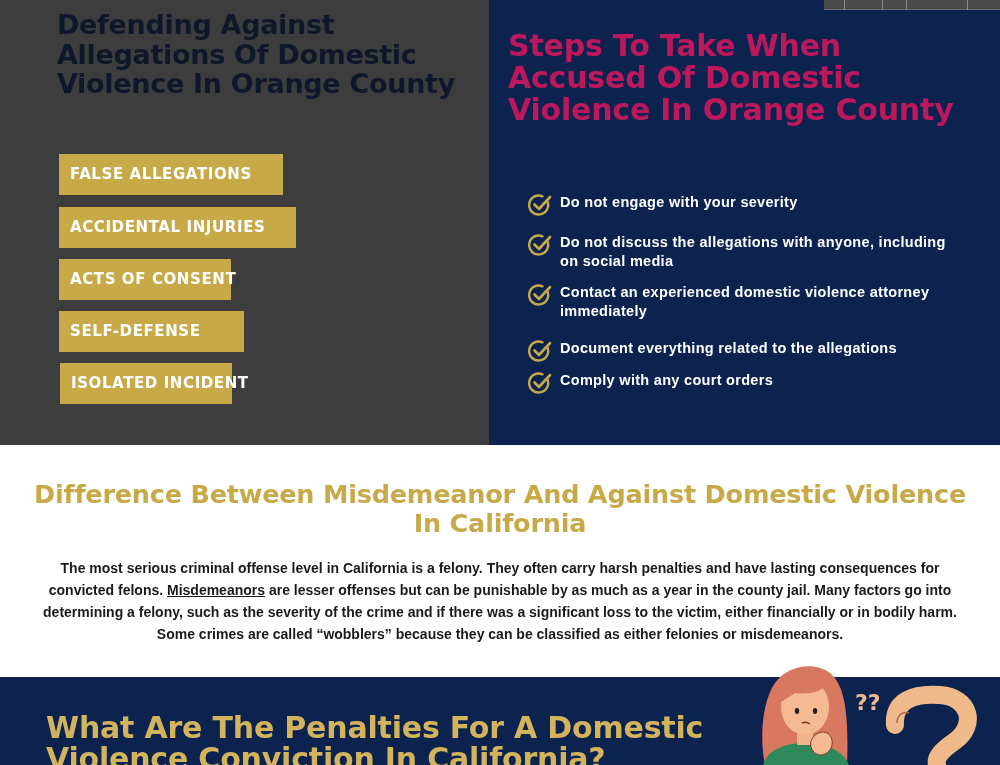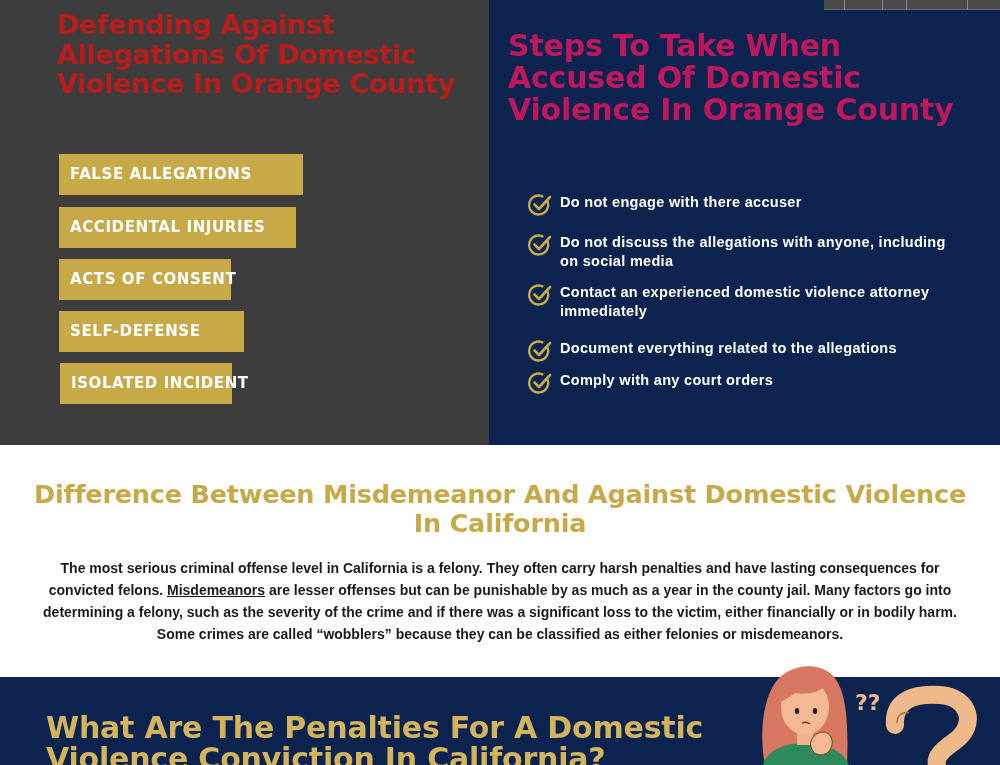--- a/index.html
+++ b/index.html
@@ -5,21 +5,21 @@
     * { box-sizing: border-box; margin: 0; padding: 0; }
     html, body { width: 1000px; height: 765px; overflow: hidden; background: #ffffff; }
     body { position: relative; font-family: "DejaVu Sans", sans-serif; }
 
     .left-panel { position: absolute; left: 0; top: 0; width: 489px; height: 445px; background: #3d3d3d; }
     .right-panel { position: absolute; left: 489px; top: 0; width: 511px; height: 445px; background: #0c2350; }
 
     .toolbar-strip { position: absolute; left: 824px; top: 0; width: 176px; height: 10px; background: #4a4a4a; border-bottom: 1px solid #6a6a6a; }
     .toolbar-strip span { position: absolute; top: 0; width: 1px; height: 10px; background: #8a8a8a; }
 
-    .left-title { position: absolute; left: 57px; top: 10px; width: 420px; color: #b91c1c; font-family: "DejaVu Sans", sans-serif; font-weight: bold; font-size: 27px; line-height: 29.5px; letter-spacing: -0.3px; }
+    .left-title { position: absolute; left: 57px; top: 10px; width: 420px; color: #0f172a; font-family: "DejaVu Sans", sans-serif; font-weight: bold; font-size: 27px; line-height: 29.5px; letter-spacing: -0.3px; }
 
     .defense-list { position: absolute; left: 0; top: 0; }
     .defense-tag { position: absolute; height: 41px; background: #c8a948; color: #ffffff; font-family: "DejaVu Sans", sans-serif; font-weight: bold; font-size: 15px; line-height: 41px; padding-left: 11px; letter-spacing: 0.6px; white-space: nowrap; }
 
     .right-title { position: absolute; left: 508px; top: 30px; width: 450px; color: #be185d; font-family: "DejaVu Sans", sans-serif; font-weight: bold; font-size: 30px; line-height: 32px; letter-spacing: -0.2px; }
 
     .steps { position: absolute; left: 527px; top: 193px; width: 440px; }
     .step { position: absolute; left: 0; width: 440px; display: flex; align-items: flex-start; }
     .step .check { width: 26px; height: 26px; flex: 0 0 26px; margin-right: 7px; margin-top: -1px; }
     .step .txt { color: #ffffff; font-family: "Liberation Sans", sans-serif; font-weight: bold; font-size: 14.5px; line-height: 19px; letter-spacing: 0.3px; }
@@ -33,21 +33,21 @@
 
     .illustration { position: absolute; left: 745px; top: 655px; width: 255px; height: 110px; }
   </style>
 </head>
 <body>
 
 <div class="left-panel"></div>
 <h1 class="left-title">Defending Against Allegations Of Domestic Violence In Orange County</h1>
 
 <div class="defense-list">
-  <div class="defense-tag" style="left:59px; top:154px; width:244px;">FALSE ALLEGATIONS</div>
+  <div class="defense-tag" style="left:59px; top:154px; width:224px;">FALSE ALLEGATIONS</div>
   <div class="defense-tag" style="left:59px; top:207px; width:237px;">ACCIDENTAL INJURIES</div>
   <div class="defense-tag" style="left:59px; top:259px; width:172px;">ACTS OF CONSENT</div>
   <div class="defense-tag" style="left:59px; top:311px; width:185px;">SELF-DEFENSE</div>
   <div class="defense-tag" style="left:60px; top:363px; width:172px;">ISOLATED INCIDENT</div>
 </div>
 
 <div class="right-panel"></div>
 <div class="toolbar-strip">
   <span style="left:20px;"></span>
     <span style="left:58px;"></span>
@@ -55,21 +55,21 @@
     <span style="left:143px;"></span>
 </div>
 <h2 class="right-title">Steps To Take When Accused Of Domestic Violence In Orange County</h2>
 
 <div class="steps">
   <div class="step" style="top:0px;">
     <svg class="check" viewBox="0 0 26 26">
         <path d="M20.5 9.5 A9.5 9.5 0 1 1 15.5 4.3" fill="none" stroke="#c8a948" stroke-width="2.4" stroke-linecap="round"></path>
         <path d="M7.5 12.5 L12 17 L23 5" fill="none" stroke="#c8a948" stroke-width="2.6" stroke-linecap="round" stroke-linejoin="round"></path>
       </svg>
-    <span class="txt">Do not engage with there accuser</span>
+    <span class="txt">Do not engage with your severity</span>
   </div>
   <div class="step" style="top:40px;">
     <svg class="check" viewBox="0 0 26 26">
         <path d="M20.5 9.5 A9.5 9.5 0 1 1 15.5 4.3" fill="none" stroke="#c8a948" stroke-width="2.4" stroke-linecap="round"></path>
         <path d="M7.5 12.5 L12 17 L23 5" fill="none" stroke="#c8a948" stroke-width="2.6" stroke-linecap="round" stroke-linejoin="round"></path>
       </svg>
     <span class="txt">Do not discuss the allegations with anyone, including on social media</span>
   </div>
   <div class="step" style="top:90px;">
     <svg class="check" viewBox="0 0 26 26">

